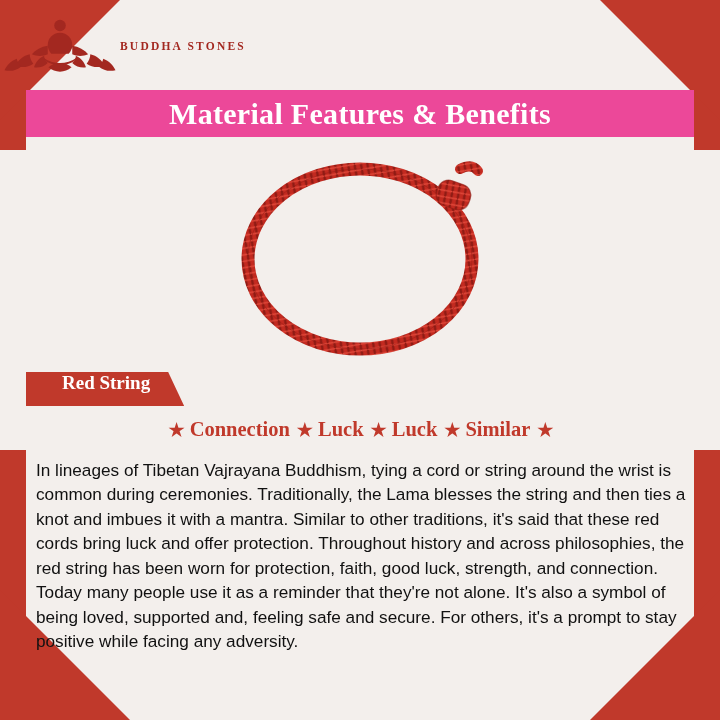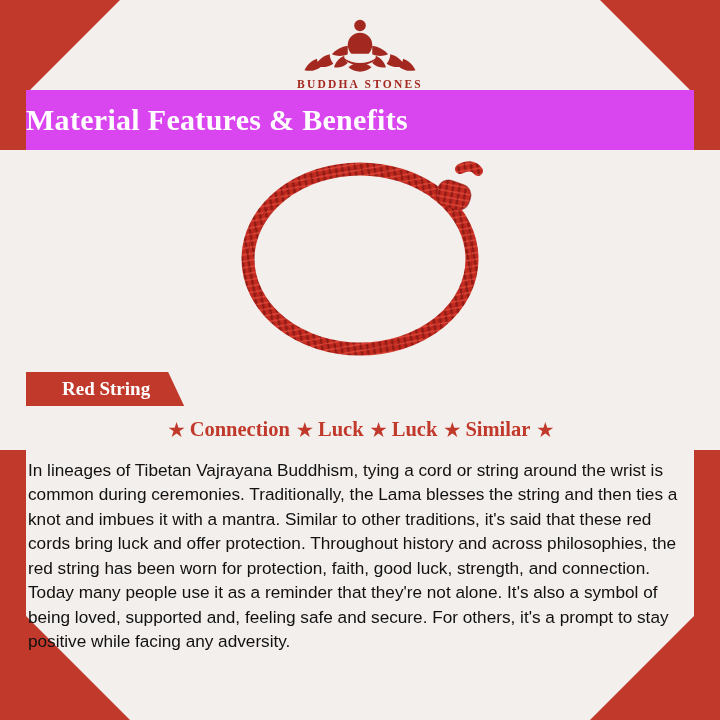--- a/index.html
+++ b/index.html
@@ -57,39 +57,39 @@
     background:#f3efec;
   }
   .notch-r {
     position:absolute; right:0; top:150px; width:26px; height:300px;
     background:#f3efec;
   }
 
   
   .logo-wrap {
     position:absolute; left:0; right:0; top:14px;
-    display:flex; flex-direction:column; align-items:center;
+    display:flex; flex-direction:row; align-items:center;
     z-index:5;
   }
   .logo-mark { width:120px; height:62px; }
   .logo-text {
     margin-top:2px;
     font-size:11.5px;
     letter-spacing:2.2px;
     color:#a32820;
     font-weight:bold;
     font-family:"Liberation Serif", serif;
   }
 
   
   .title-band {
     position:absolute; left:26px; right:26px; top:90px;
-    height:60px;
-    background:#d946ef;
-    display:flex; align-items:center; 
+    height:47px;
+    background:#ec4899;
+    display:flex; align-items:center; justify-content:center;
     z-index:4;
   }
   .title-band .title-text {
     color:#ffffff;
     font-size:30px;
     font-weight:bold;
     font-family:"Liberation Serif", serif;
     letter-spacing:0.3px;
   }
   
@@ -103,21 +103,21 @@
     display:flex; align-items:center; justify-content:center;
     z-index:3;
   }
 
   
   .ribbon {
     position:absolute; left:26px; top:372px;
     height:34px;
     background:#c0392b;
     color:#fff;
-    display:flex; align-items:center;
+    display:flex; align-items:flex-start;
     padding-left:36px; padding-right:34px;
     z-index:6;
     clip-path: polygon(0 0, calc(100% - 16px) 0, 100% 100%, 0 100%);
   }
   .ribbon .ribbon-text {
     font-size:19px; font-weight:bold;
     font-family:"Liberation Serif", serif;
   }
 
   
@@ -133,21 +133,21 @@
     font-size:20.5px;
     font-weight:bold;
     font-family:"Liberation Serif", serif;
     white-space:nowrap;
   }
   .kw .star { font-size:18px; margin:0 5px 0 7px; line-height:1; }
 
   
   .body-text {
     position:absolute; left:26px; right:24px; top:458px;
-    padding:0 2px 0 2px;
+    padding:0 2px 0 10px;
     font-size:17.2px;
     line-height:1.42;
     color:#111111;
     font-family:"Liberation Sans", sans-serif;
     text-align:left;
     z-index:5;
   }
 </style>
 </head>
 <body>

